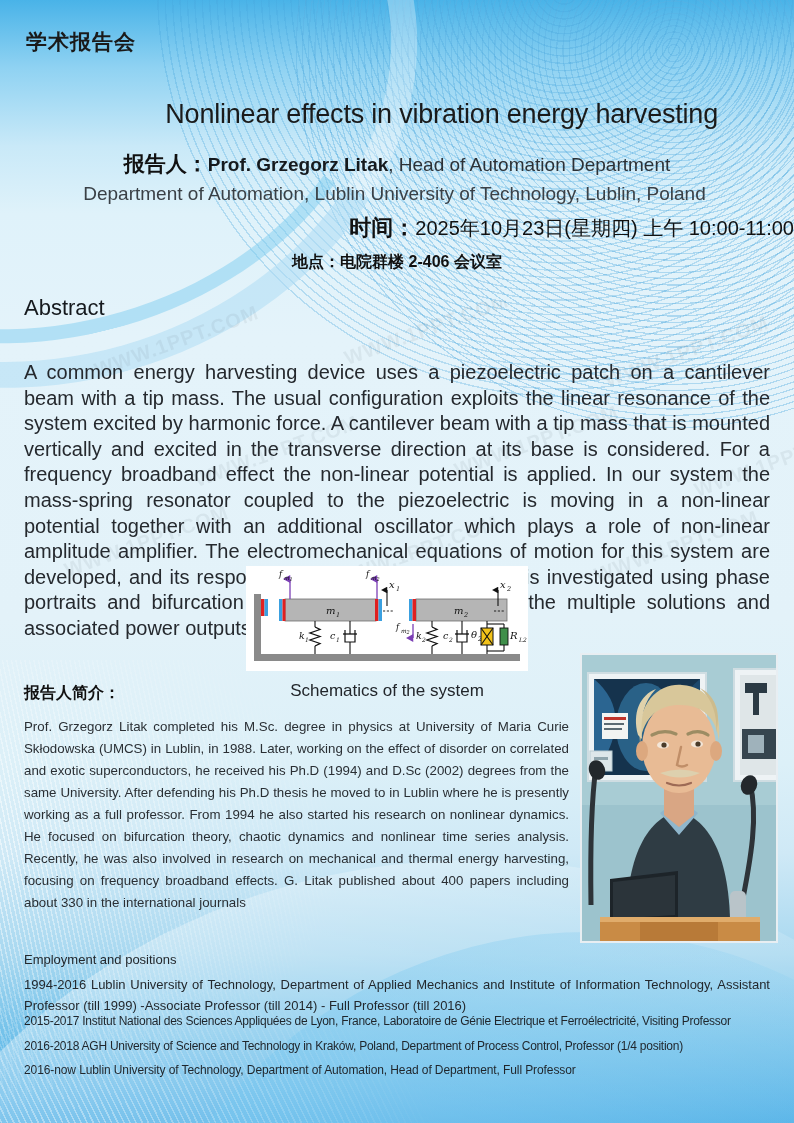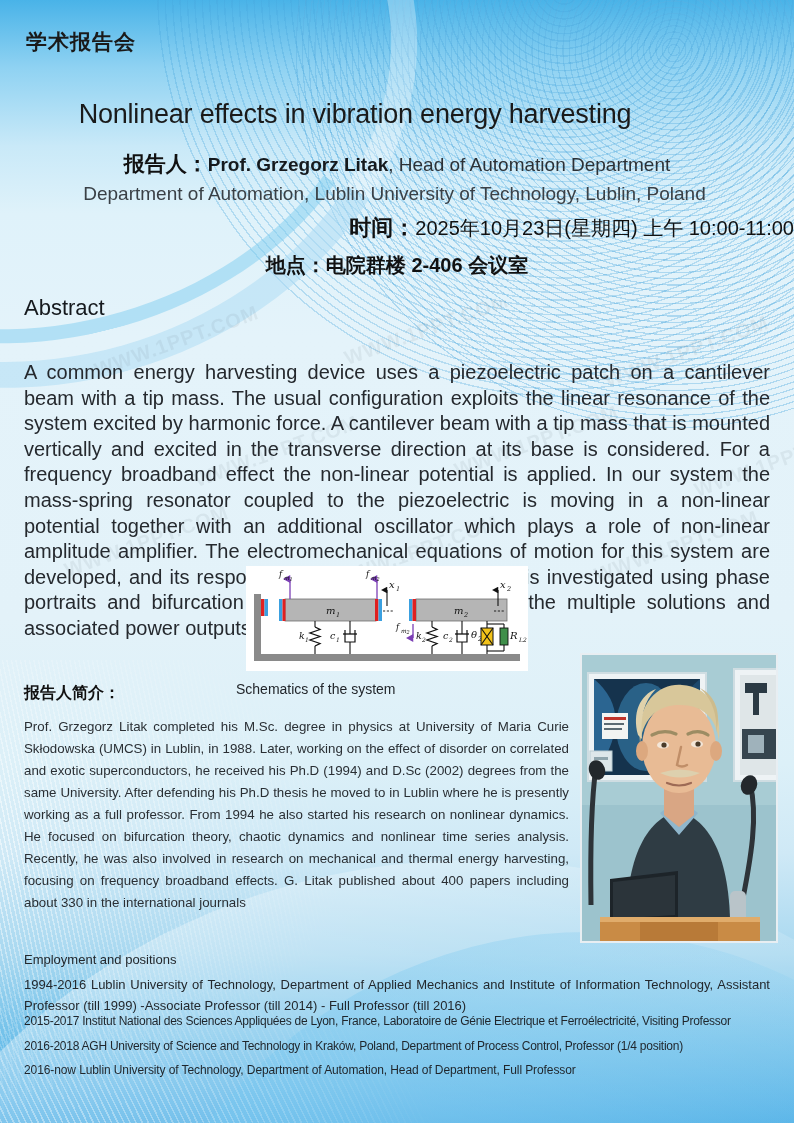--- a/index.html
+++ b/index.html
@@ -159,23 +159,23 @@
     position: absolute;
     left: 26px; top: 28px;
     font-size: 21px;
     font-weight: bold;
     color: #1a1a1a;
     letter-spacing: 1px;
   }
 
   .talk-title {
     position: absolute;
-    left: 0; top: 99px;
+    left: 8px; top: 99px;
     width: 710px;
-    text-align: center;
+    text-align: right;
     font-size: 27px;
     color: #1a1a1a;
     letter-spacing: -0.2px;
   }
 
   .speaker-line {
     position: absolute;
     left: 0; top: 150px;
     width: 794px;
     text-align: center;
@@ -204,21 +204,21 @@
     color: #111;
     white-space: nowrap;
   }
   .time-line .lbl { font-weight: bold; font-size: 22px; }
 
   .venue-line {
     position: absolute;
     left: 0; top: 252px;
     width: 794px;
     text-align: center;
-    font-size: 20px;
+    font-size: 16px;
     font-weight: bold;
     color: #111;
   }
 
   .abstract-head {
     position: absolute;
     left: 24px; top: 295px;
     font-size: 22px;
     color: #15191d;
   }
@@ -237,24 +237,24 @@
   
   .schematic-box {
     position: absolute;
     left: 246px; top: 566px;
     width: 282px; height: 105px;
     background: #ffffff;
     overflow: hidden;
   }
   .schematic-caption {
     position: absolute;
-    left: 236px; top: 681px;
+    left: 246px; top: 681px;
     width: 282px;
-    text-align: left;
-    font-size: 14px;
+    text-align: center;
+    font-size: 17px;
     color: #22262b;
   }
 
   
   .bio-head {
     position: absolute;
     left: 24px; top: 683px;
     font-size: 16px;
     font-weight: bold;
     color: #111;

